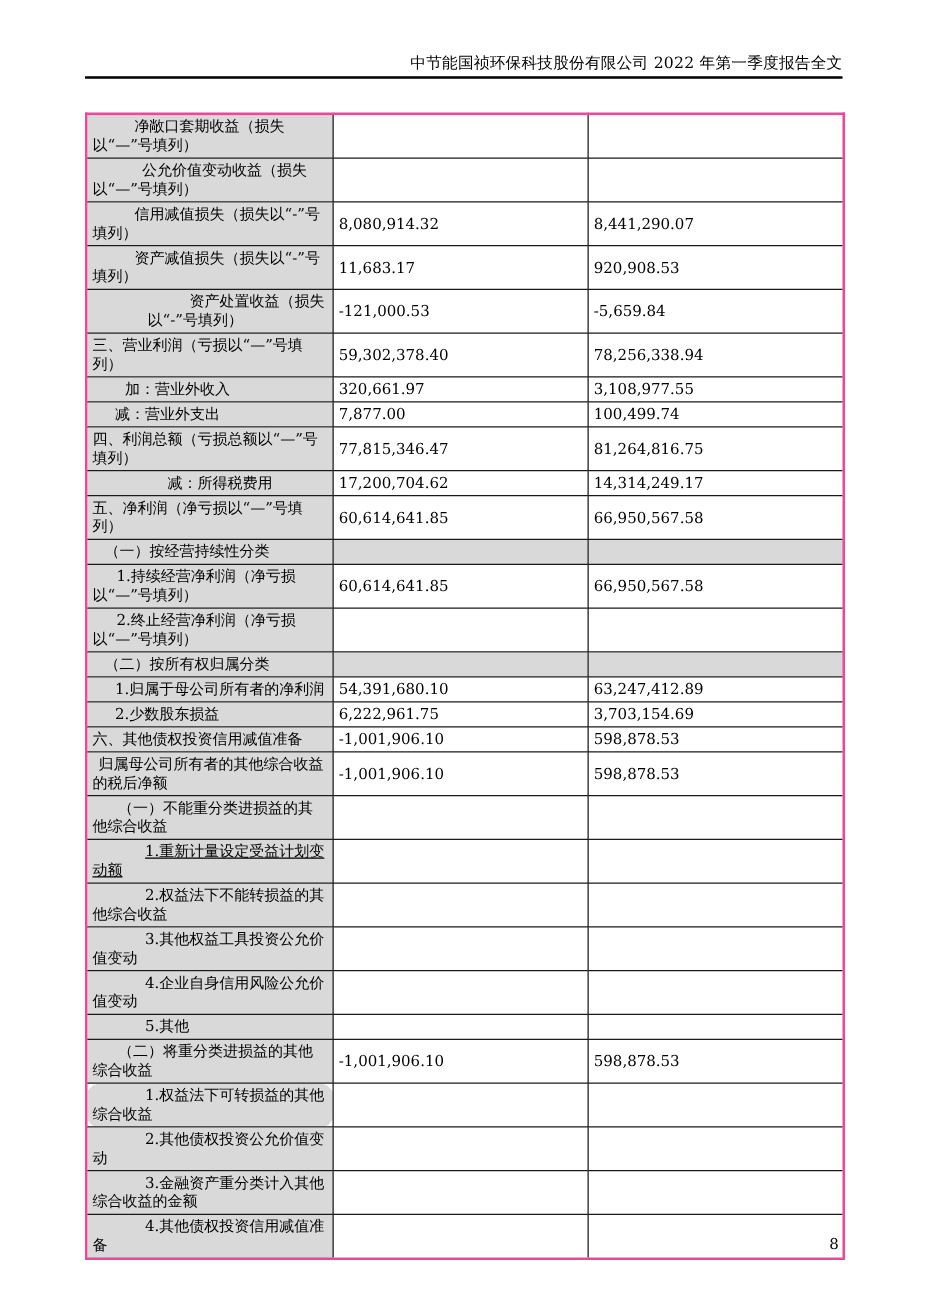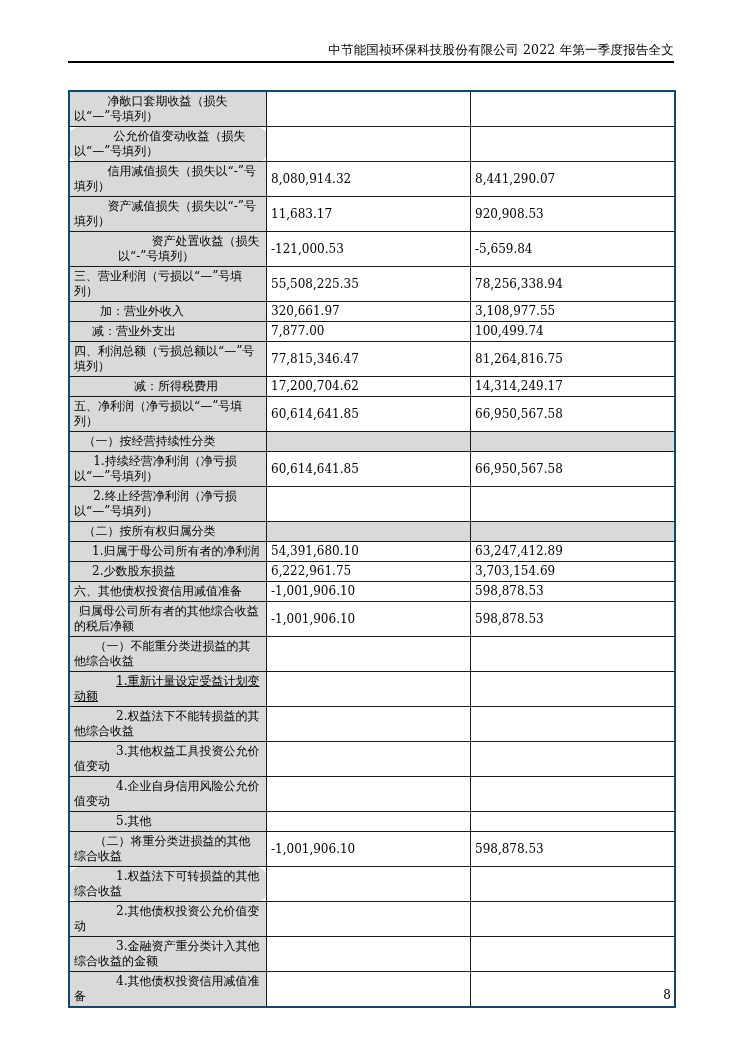--- a/index.html
+++ b/index.html
@@ -40,21 +40,21 @@
     height: 0;
     border-top: 2px solid #000000;
   }
   table.fin {
     position: absolute;
     left: 68px;
     top: 90px;
     width: 606px;
     border-collapse: collapse;
     table-layout: fixed;
-    border: 2px solid #0c4a6e;
+    border: 2px solid #ec4899;
   }
   table.fin td {
     border: 1px solid #1a1a1a;
     font-size: 12px;
     line-height: 15px;
     padding: 2px 4px;
     vertical-align: middle;
     word-break: break-all;
     overflow: hidden;
   }
@@ -86,42 +86,42 @@
   <div class="header-rule"></div>
 
   <table class="fin">
     <tbody id="table-body">
         <tr>
           <td class="lbl" style="text-indent: 2.8em;">净敞口套期收益（损失以“—”号填列）</td>
           <td class="val"></td>
           <td class="val"></td>
         </tr>
         <tr>
-          <td class="lbl" style="text-indent: 3.3em; border-radius: 10px;">公允价值变动收益（损失以“—”号填列）</td>
+          <td class="lbl" style="text-indent: 3.3em;">公允价值变动收益（损失以“—”号填列）</td>
           <td class="val"></td>
           <td class="val"></td>
         </tr>
         <tr>
           <td class="lbl" style="text-indent: 2.8em;">信用减值损失（损失以“-”号填列）</td>
           <td class="val">8,080,914.32</td>
           <td class="val">8,441,290.07</td>
         </tr>
         <tr>
           <td class="lbl" style="text-indent: 2.8em;">资产减值损失（损失以“-”号填列）</td>
           <td class="val">11,683.17</td>
           <td class="val">920,908.53</td>
         </tr>
         <tr>
           <td class="lbl" style="text-indent: 2.8em; padding-left: 48px;">资产处置收益（损失以“-”号填列）</td>
           <td class="val">-121,000.53</td>
           <td class="val">-5,659.84</td>
         </tr>
         <tr>
           <td class="lbl" style="text-indent: 0em;">三、营业利润（亏损以“—”号填列）</td>
-          <td class="val">55,508,225.35</td>
+          <td class="val">59,302,378.40</td>
           <td class="val">78,256,338.94</td>
         </tr>
         <tr>
           <td class="lbl" style="text-indent: 1.5em; padding-left: 12px;">加：营业外收入</td>
           <td class="val">320,661.97</td>
           <td class="val">3,108,977.55</td>
         </tr>
         <tr>
           <td class="lbl" style="text-indent: 1.5em;">减：营业外支出</td>
           <td class="val">7,877.00</td>

